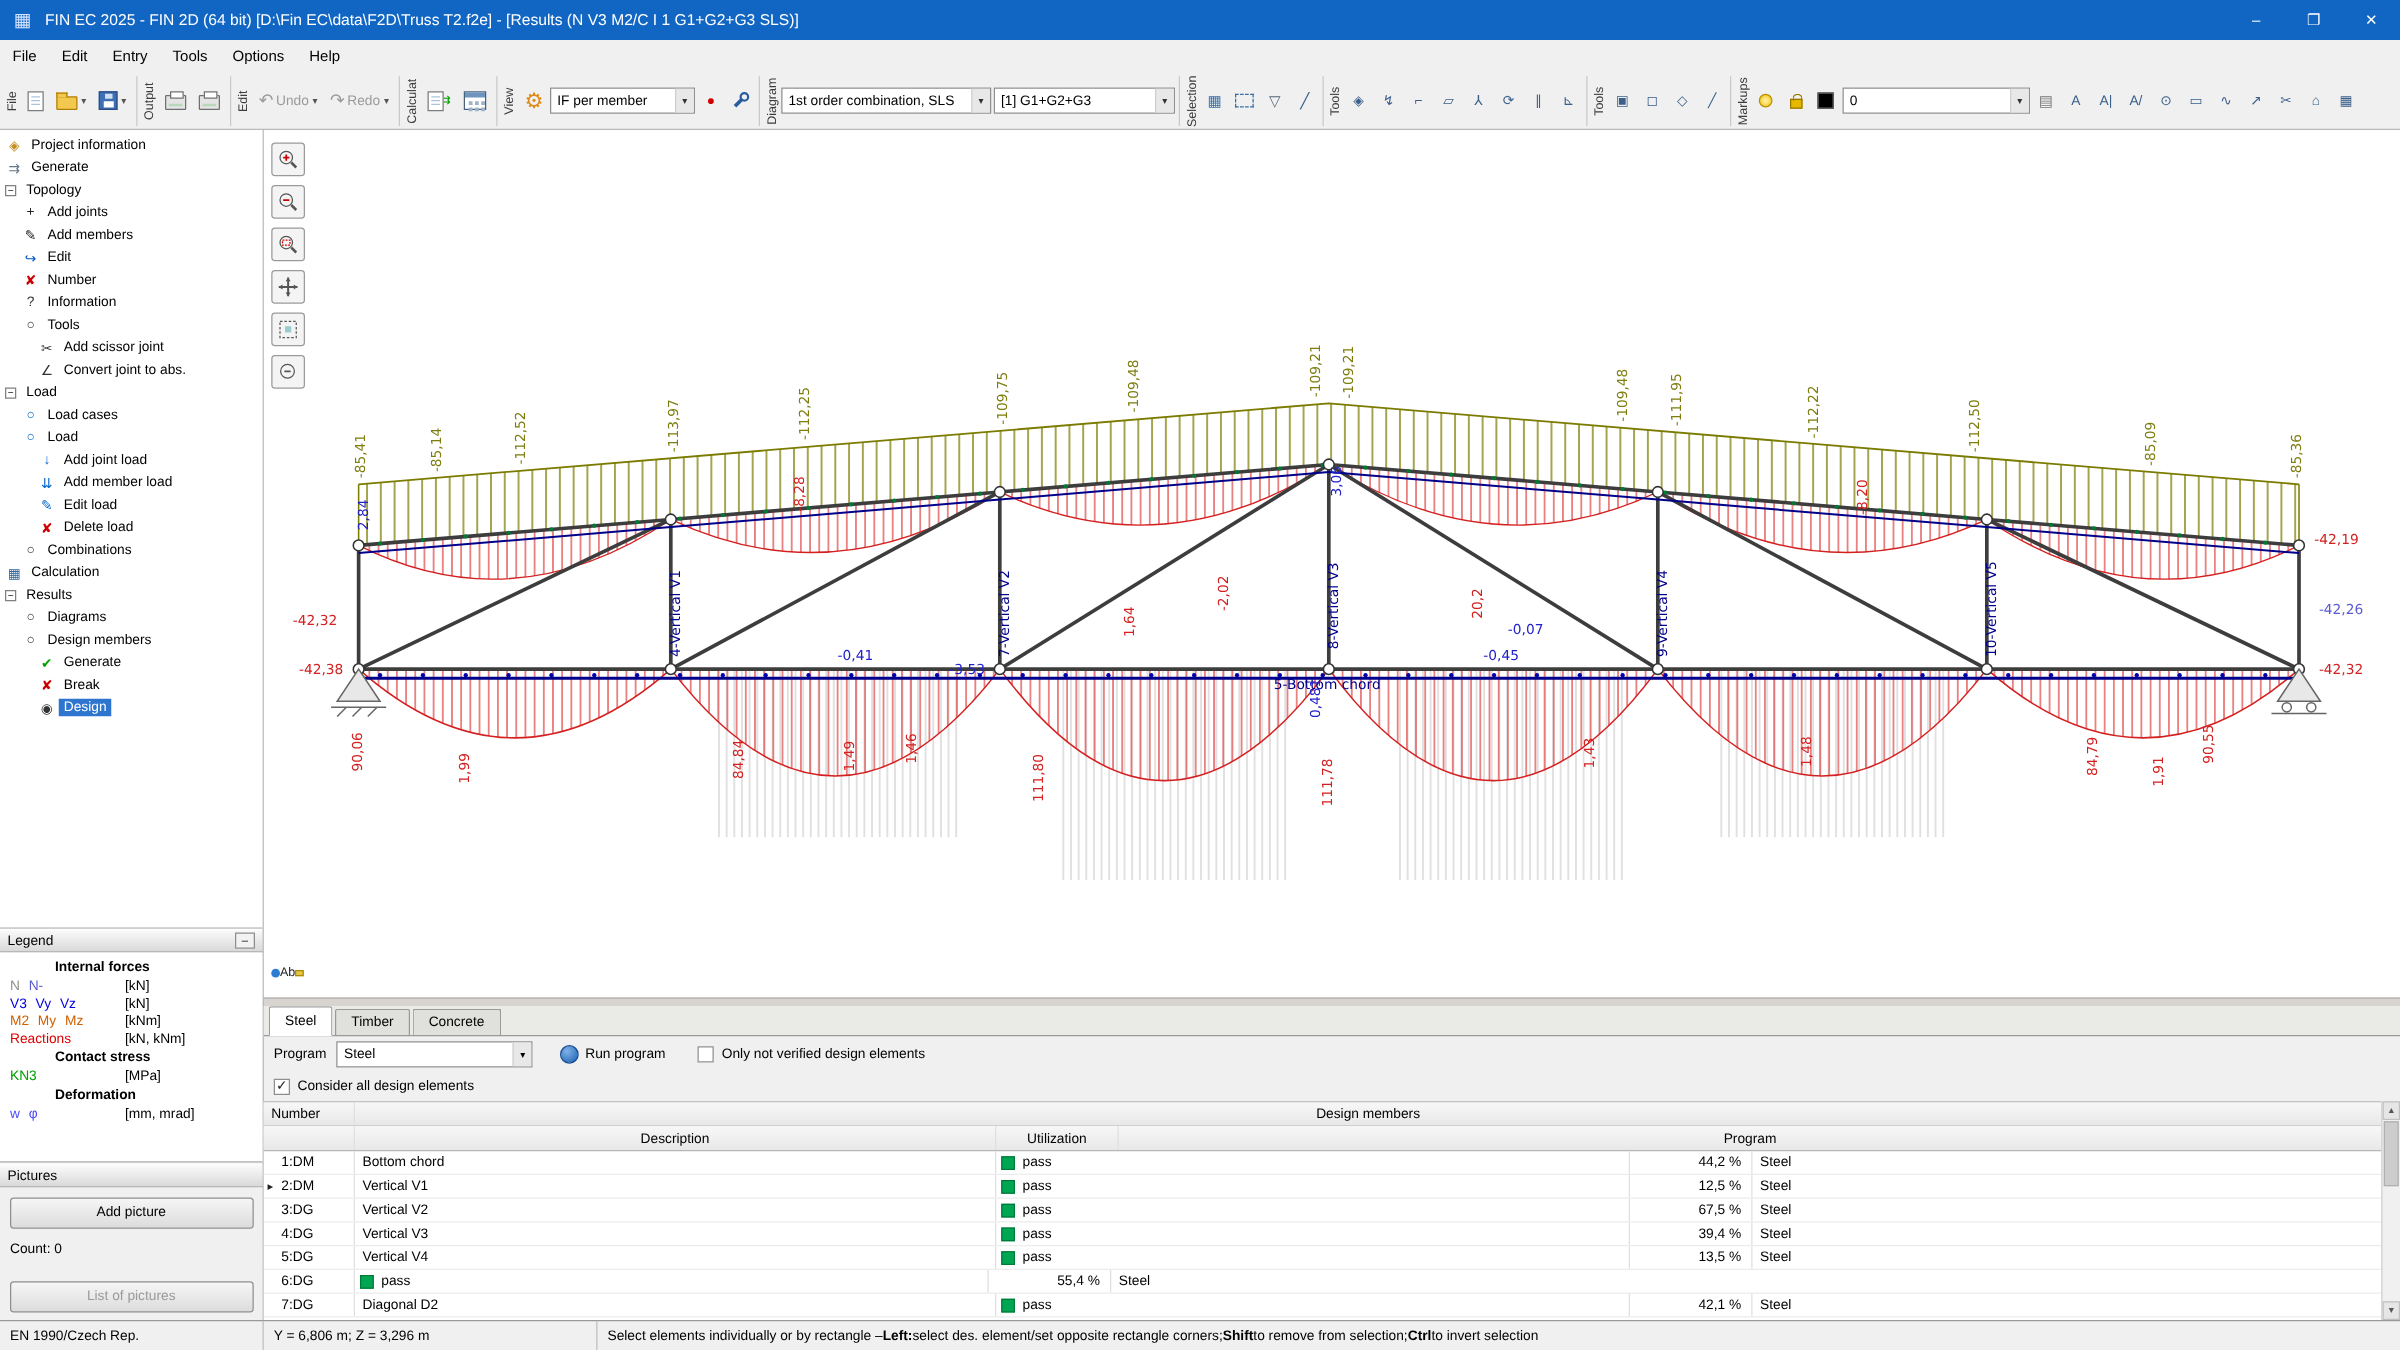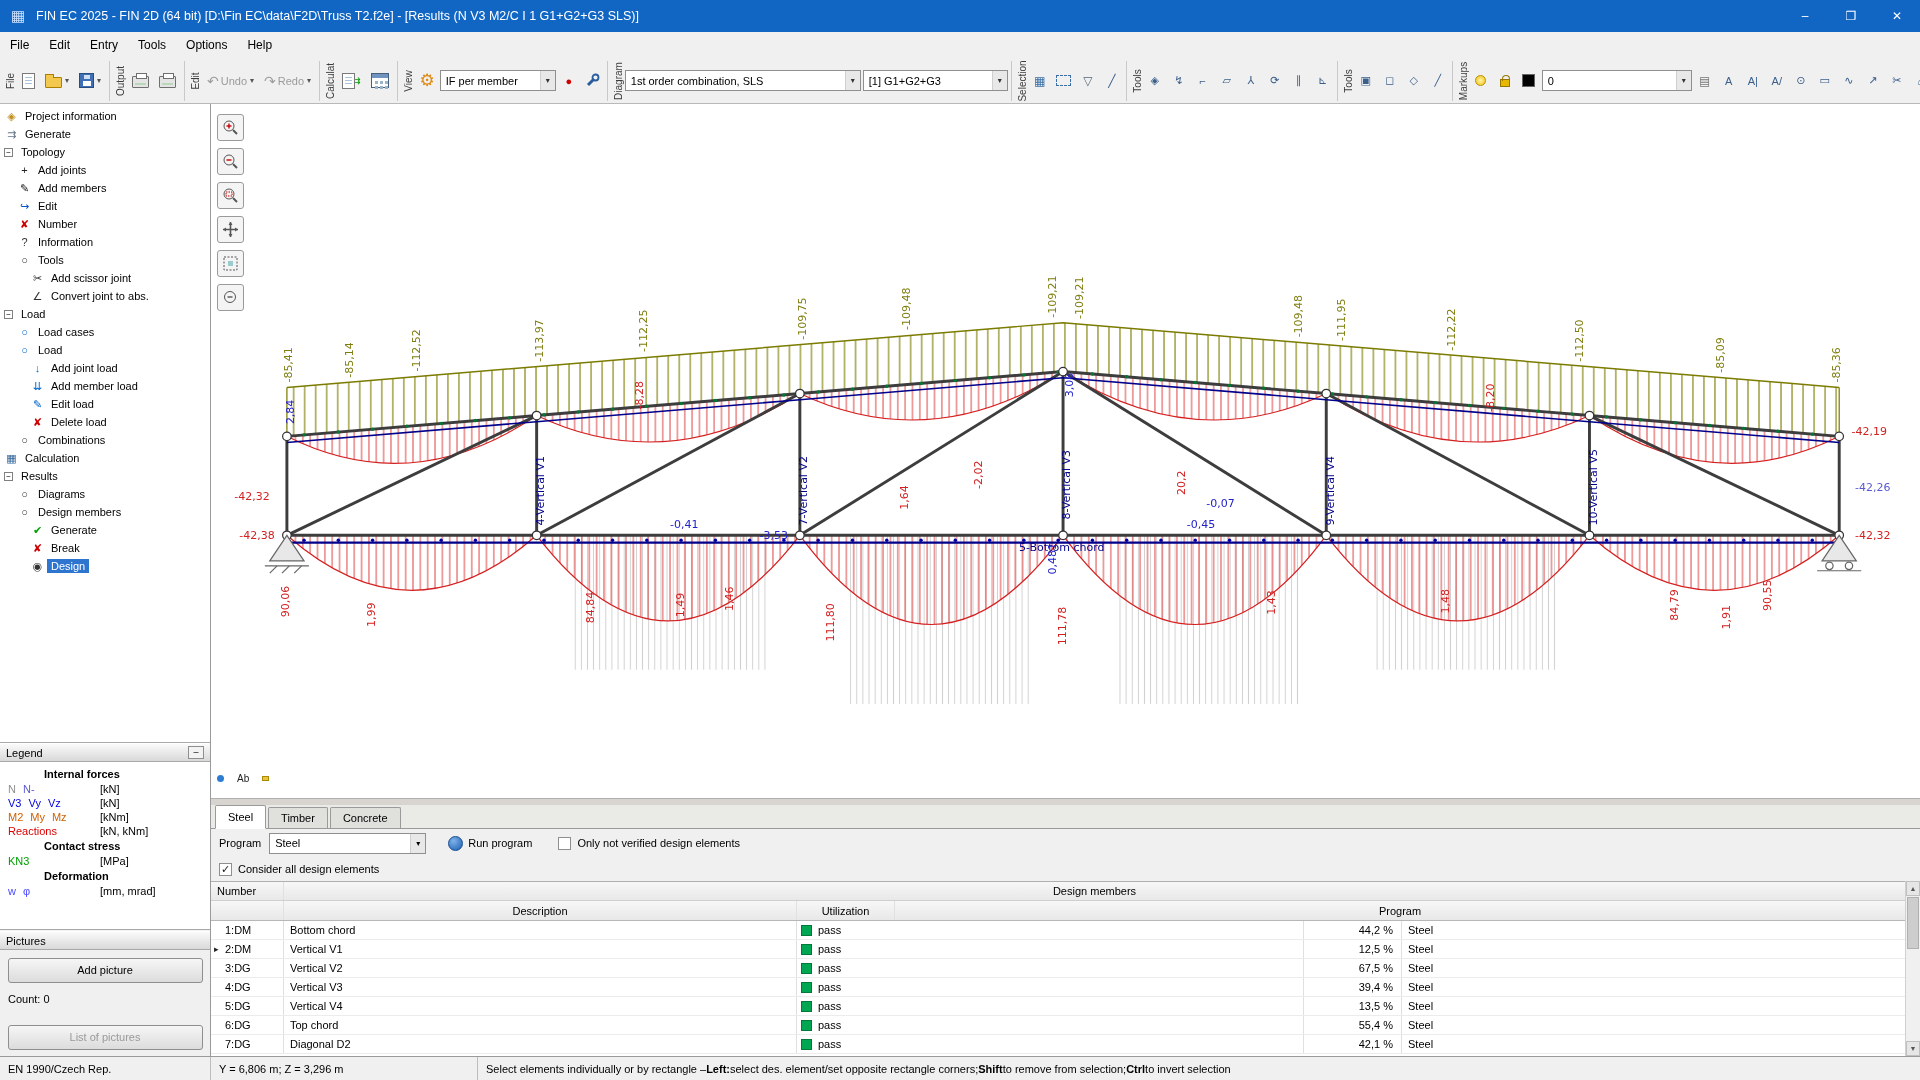--- a/index.html
+++ b/index.html
@@ -72,21 +72,21 @@
   .btn{display:block;margin:8px auto 0;width:195px;height:25px;background:linear-gradient(#f6f6f6,#dcdcdc);border:1px solid #8e8e8e;border-radius:3px;font-size:11px;text-align:center;line-height:23px;}
   .btn.disabled{color:#9a9a9a;}
   .count-lbl{font-size:11px;padding:10px 0 0 8px;}
   .list-btn-wrap{position:absolute;bottom:6px;left:0;right:0;}
 
   
   .canvas{position:absolute;left:211px;top:104px;width:1709px;height:694px;background:#fff;overflow:hidden;}
   .canvas svg.scene{display:block;}
   .zoombar{position:absolute;left:6px;top:10px;display:flex;flex-direction:column;gap:7px;}
   .zbtn{width:27px;height:27px;background:#f4f4f4;border:1px solid #9a9a9a;border-radius:3px;display:flex;align-items:center;justify-content:center;}
-  .ab-toggle{position:absolute;left:6px;bottom:14px;font-size:10px;color:#222;display:flex;align-items:center;gap:13px;}
+  .ab-toggle{position:absolute;left:6px;bottom:14px;font-size:10px;color:#222;display:flex;align-items:center;gap:0;}
   .ab-toggle .dotb{width:7px;height:7px;border-radius:50%;background:#2d7dd2;display:inline-block;}
   .ab-toggle .doty{width:7px;height:5px;background:#e8c440;border:1px solid #a98a00;display:inline-block;}
 
   
   .splitter{position:absolute;left:211px;right:0;top:798px;height:7px;background:#d8d5d0;border-top:1px solid #b0b0b0;}
   .bottompanel{position:absolute;left:211px;right:0;top:805px;bottom:24px;background:#f0f0f0;}
   .tabsrow{height:24px;display:flex;align-items:flex-end;border-bottom:1px solid #9a9a9a;padding-left:4px;background:#eaeae7;}
   .tab{height:21px;padding:0 12px;display:flex;align-items:center;font-size:11px;border:1px solid #9a9a9a;border-bottom:none;background:#e0e0dc;margin-right:2px;border-radius:2px 2px 0 0;}
   .tab.active{background:#fff;height:24px;margin-bottom:-1px;border-bottom:1px solid #fff;}
   .progrow{height:28px;display:flex;align-items:center;font-size:11px;gap:8px;padding-left:8px;}
@@ -212,21 +212,21 @@
             <circle cx="10.5" cy="4.5" r="3" fill="none" stroke="#2a5d9f" stroke-width="1.8"></circle>
           </svg>
         </div>
     </div>
   </div>
   <div class="tb-sep"></div>
   <div class="vlabel">
       <span>Diagram</span>
     </div>
   <div class="stack">
-    <div class="combo" style="width:236px;text-align:right;">
+    <div class="combo" style="width:168px;text-align:right;">
         <span>1st order combination, SLS</span>
         <span class="carr">▾</span>
       </div>
     <div class="combo" style="width:145px;">
         <span>[1] G1+G2+G3</span>
         <span class="carr">▾</span>
       </div>
   </div>
   <div class="tb-sep"></div>
   <div class="vlabel">
@@ -883,21 +883,20 @@
             <span class="passbox" style="background: rgb(0, 166, 81);"></span>
             <span>pass</span>
           </div>
           <div class="c-util">13,5 %</div>
           <div class="c-prog">Steel</div>
         </div>
         <div class="tdrow">
           <div class="c-num">
             <span>6:DG</span>
           </div>
-          <div class="c-desc">Top chord</div>
           <div class="c-ana">
             <span class="passbox" style="background: rgb(0, 166, 81);"></span>
             <span>pass</span>
           </div>
           <div class="c-util">55,4 %</div>
           <div class="c-prog">Steel</div>
         </div>
         <div class="tdrow">
           <div class="c-num">
             <span>7:DG</span>

